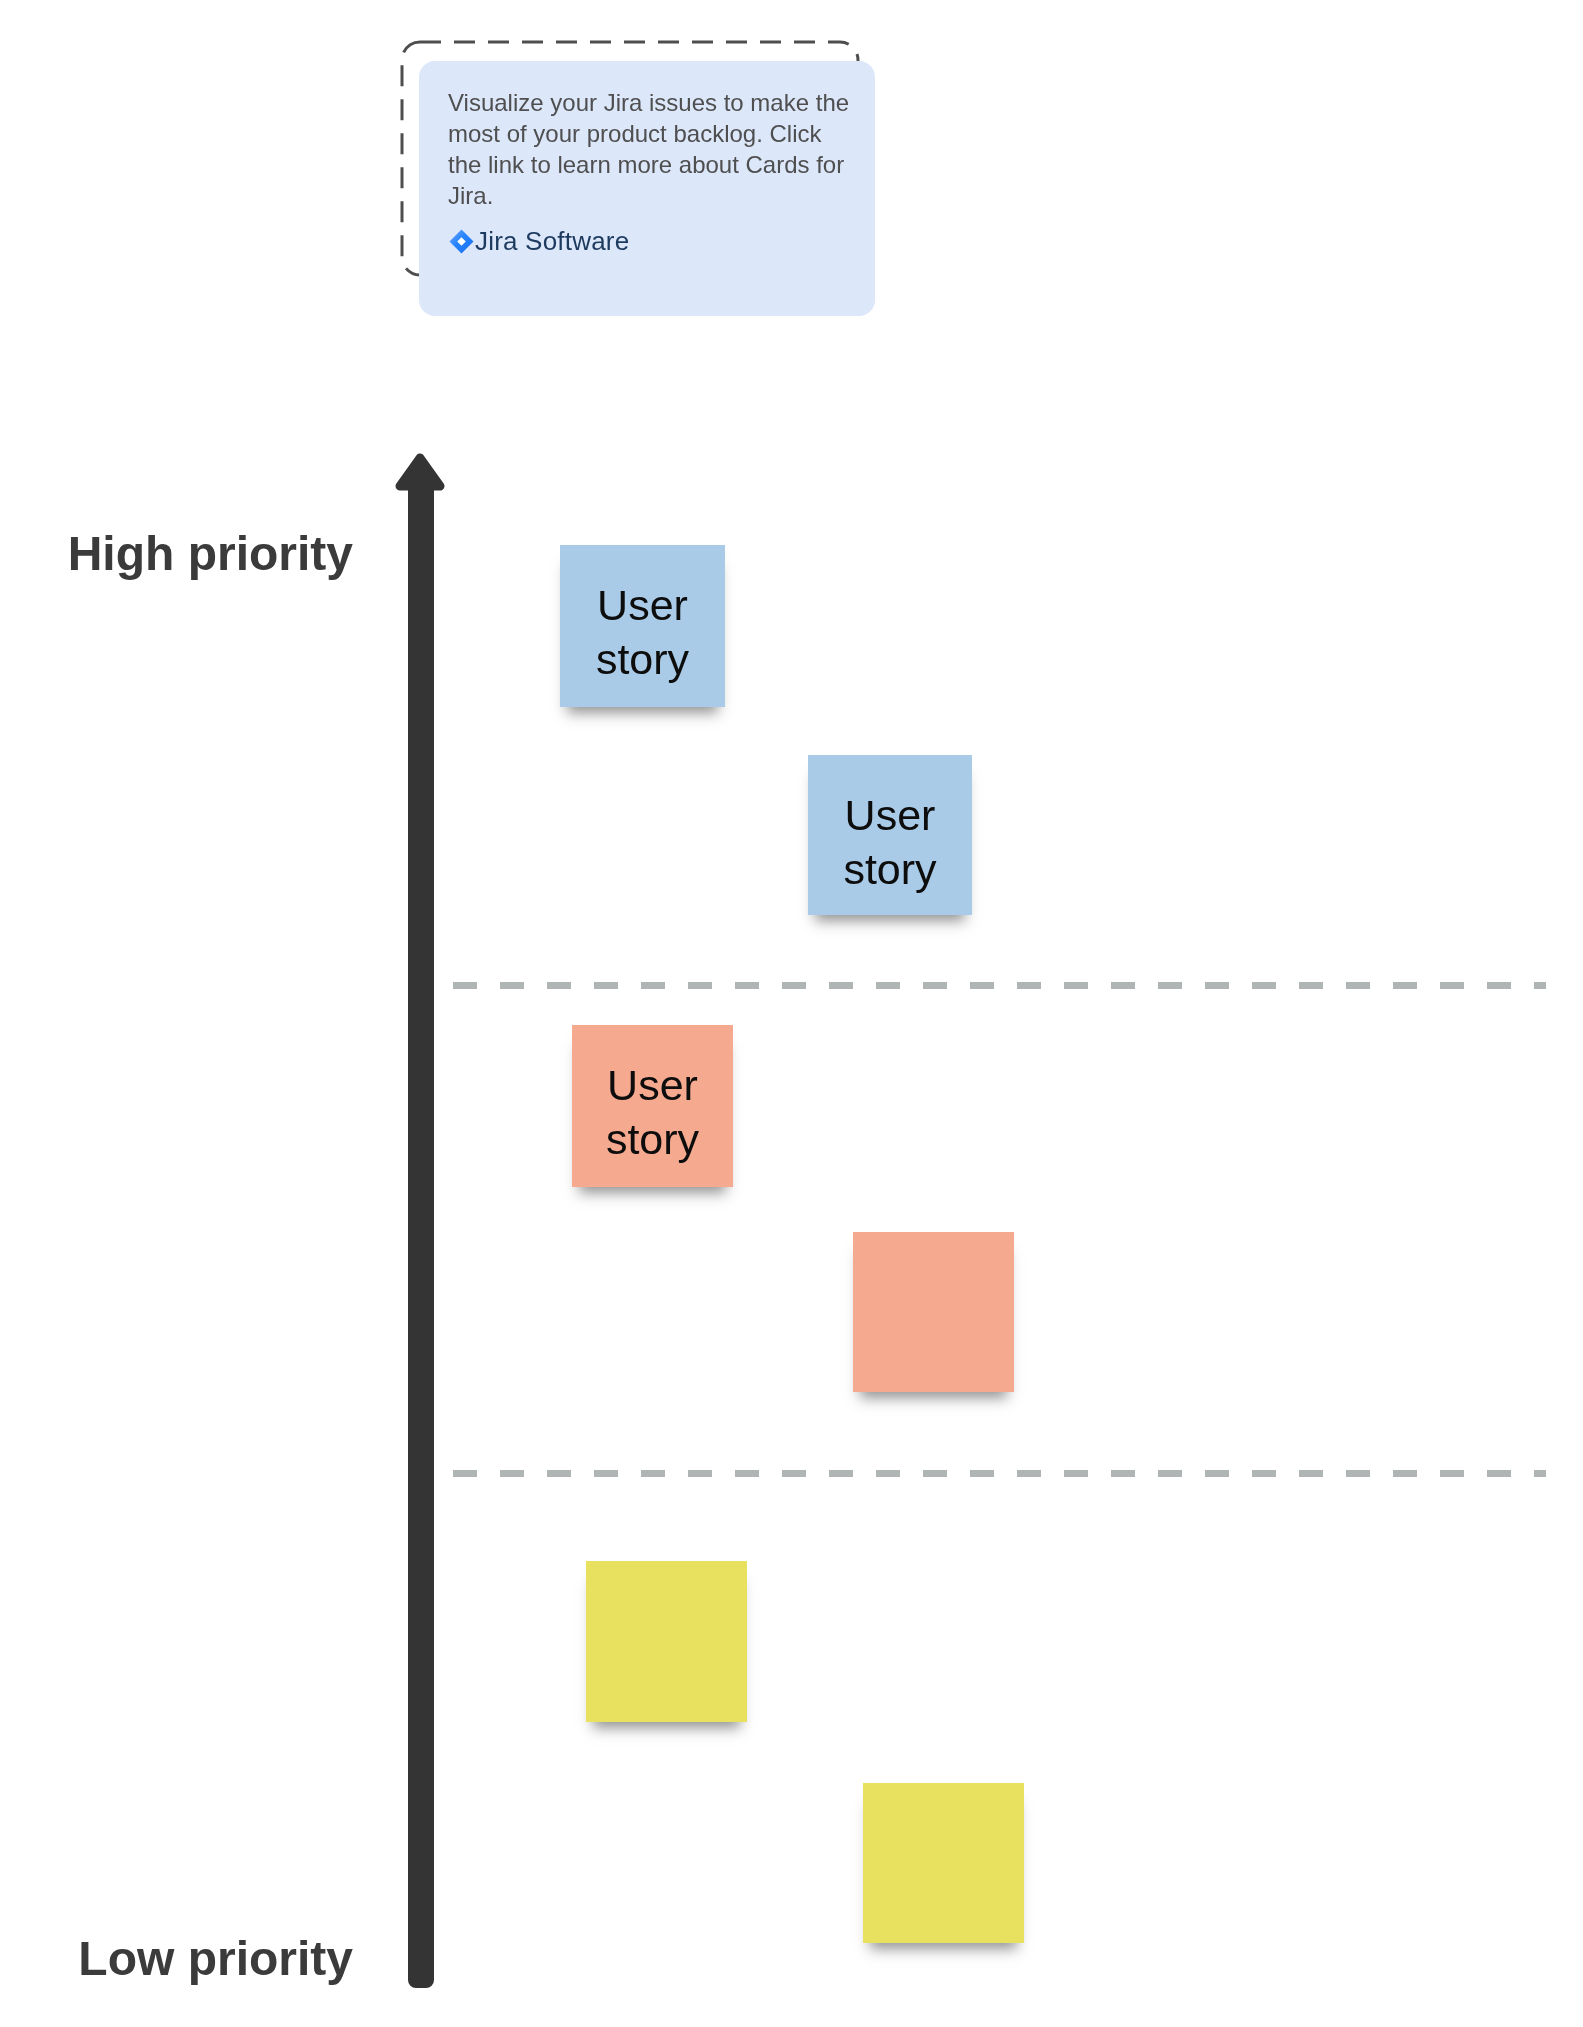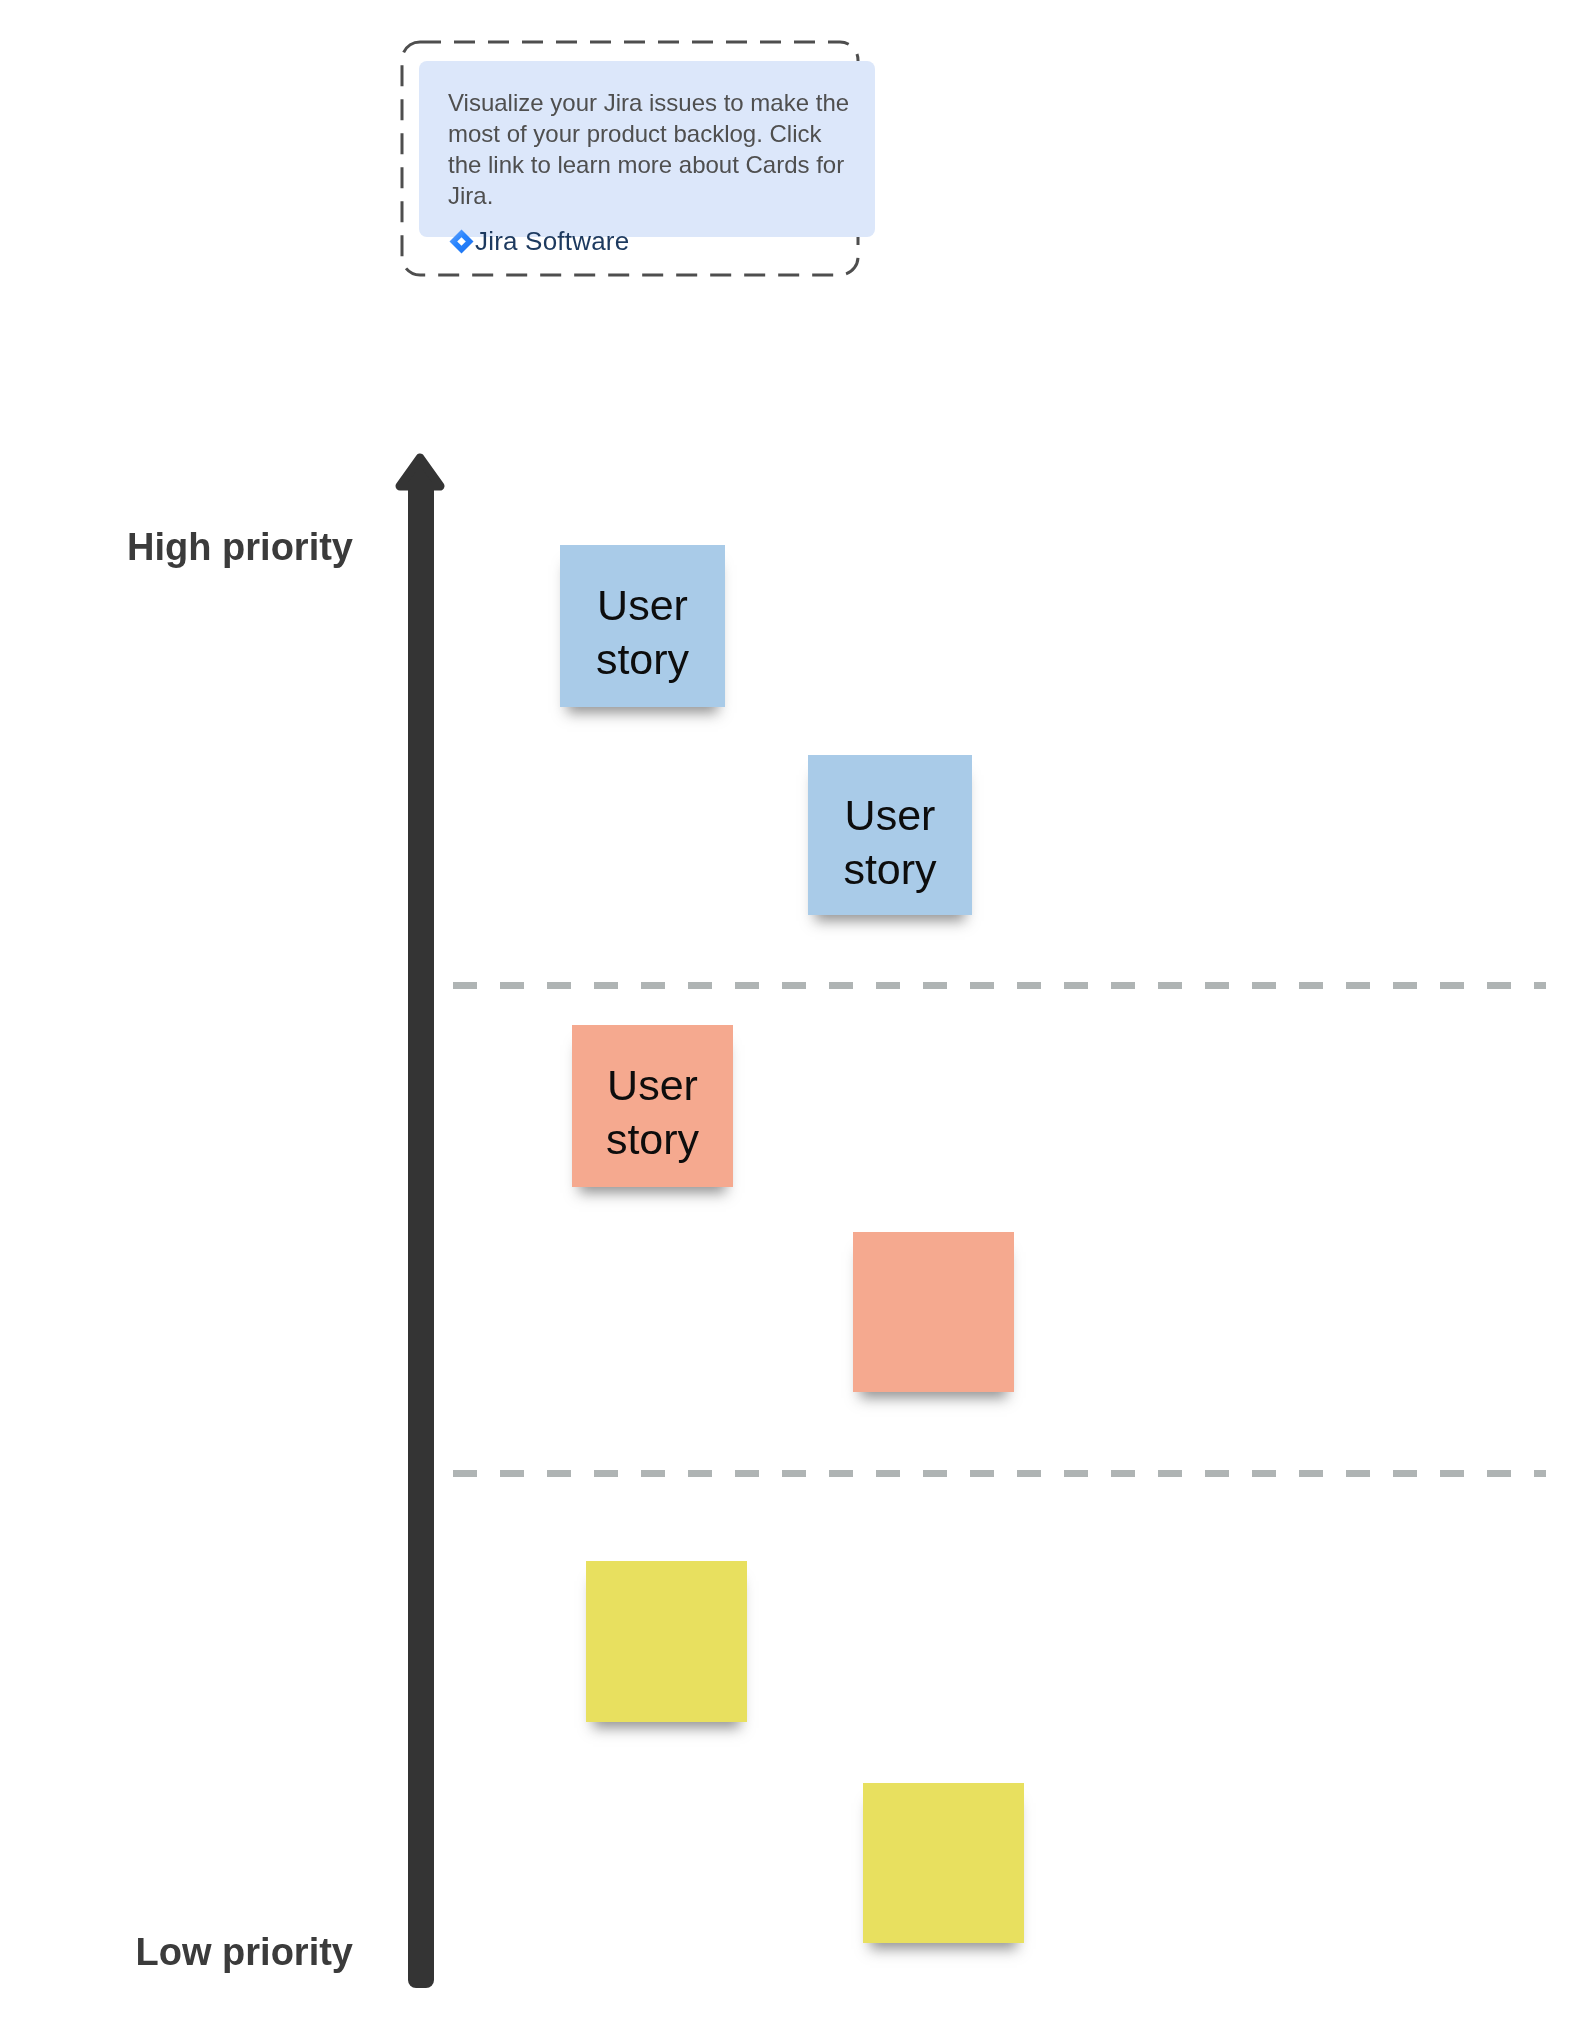--- a/index.html
+++ b/index.html
@@ -15,23 +15,23 @@
 
   
   .callout-frame {
     position: absolute;
     left: 400px; top: 40px;
     width: 460px; height: 237px;
   }
   .callout-card {
     position: absolute;
     left: 419px; top: 61px;
-    width: 456px; height: 176px;
+    width: 456px; height: 255px;
     background: #DCE7FA;
-    border-radius: 8px;
+    border-radius: 16px;
     box-sizing: border-box;
     padding: 26px 22px 0 29px;
   }
   .callout-text {
     margin: 0;
     font-size: 24px;
     line-height: 31px;
     color: #4F4F4F;
   }
   .logo-row {
@@ -58,21 +58,21 @@
   .axis-arrowhead {
     position: absolute;
     left: 395px; top: 450px;
     width: 50px; height: 42px;
   }
   .axis-label {
     position: absolute;
     left: 0;
     width: 353px;
     text-align: right;
-    font-size: 38px;
+    font-size: 48px;
     font-weight: 700;
     color: #3B3B3B;
     white-space: nowrap;
   }
   .axis-label.high   { top: 526px; }
   .axis-label.medium { top: 1214px; }
   .axis-label.low    { top: 1931px; }
 
   
   .divider {

